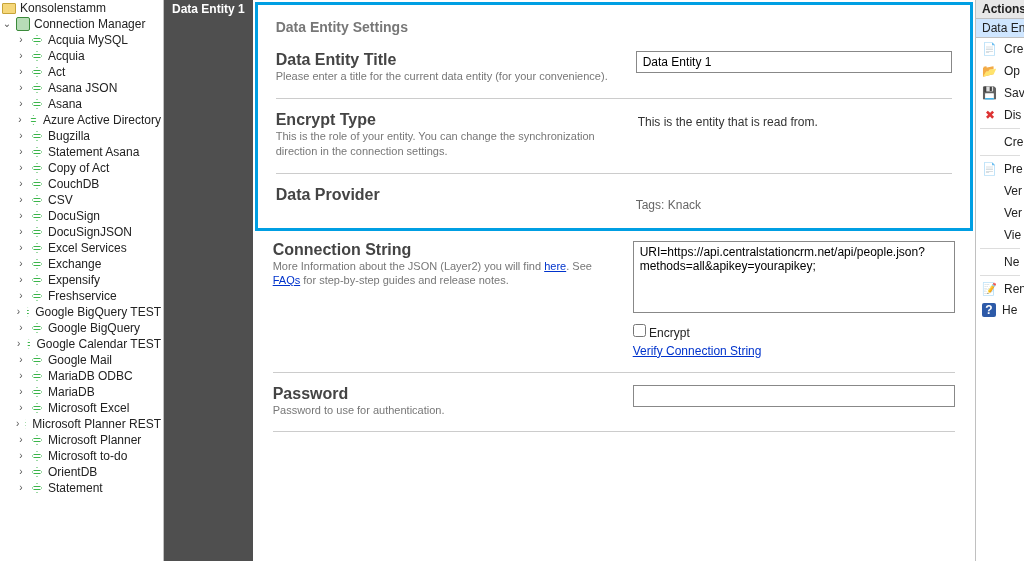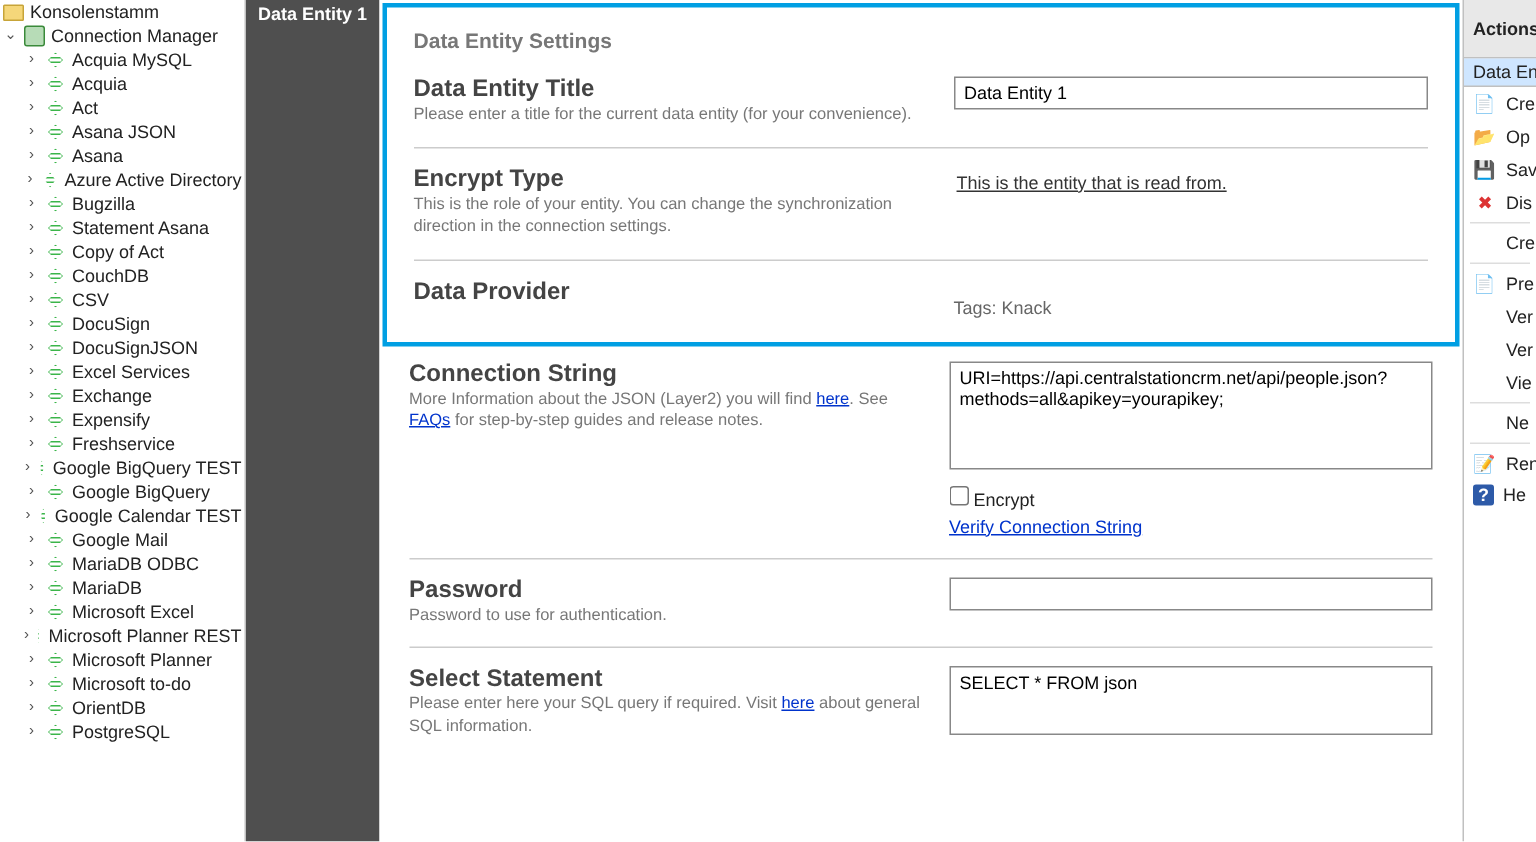--- a/index.html
+++ b/index.html
@@ -82,21 +82,21 @@
   }
   textarea.field {
     width: 100%;
     border: 1px solid #888;
     padding: 3px 6px;
     font-size: 12px;
     font-family: inherit;
     height: 72px;
     resize: none;
   }
-  .static-text { color: #333; padding: 4px 2px; text-decoration: underline; }
+  .static-text { color: #333; padding: 4px 2px; }
   .tags-text { color: #666; margin-top: 12px; font-size: 12px; }
   .link { color: #0033cc; text-decoration: underline; cursor: pointer; }
   .checkbox-row { margin: 8px 0 4px 0; }
   .plain-block {
     padding: 2px 20px 10px 20px;
   }
 
   
   .tree-root-row {
     display: flex; align-items: center; gap: 4px; padding: 1px 2px;
@@ -141,21 +141,21 @@
   
   .actions-pane {
     width: 49px;
     border-left: 1px solid #c0c0c0;
     background: #fff;
     overflow: hidden;
   }
   .actions-header {
     background: #e8e8e8;
     font-weight: bold;
-    padding: 12px 6px;
+    padding: 2px 6px;
     border-bottom: 1px solid #c0c0c0;
   }
   .actions-tab {
     background: #cfe6ff;
     padding: 2px 6px;
     border-bottom: 1px solid #c0c0c0;
     white-space: nowrap;
     font-size: 12px;
   }
   .action-item {
@@ -333,21 +333,21 @@
         <span>Microsoft to-do</span>
       </div>
       <div class="tree-row">
         <span class="tree-expand">›</span>
         <span class="green-icon"></span>
         <span>OrientDB</span>
       </div>
       <div class="tree-row">
         <span class="tree-expand">›</span>
         <span class="green-icon"></span>
-        <span>PostgreSQL</span>
+        <span>Statement</span>
       </div>
     </div>
 </div>
 
 <div class="center-col">
   <div class="center-header">Data Entity 1</div>
   <div class="center-body-scroll">
 
     <div class="highlight-box">
       <div class="section-heading">Data Entity Settings</div>
@@ -406,31 +406,20 @@
       <div class="setting-row">
         <div class="setting-label-col">
           <div class="label-title">Password</div>
           <div class="label-desc">Password to use for authentication.</div>
         </div>
         <div class="setting-field-col">
           <input type="text" class="field" value="" style="">
         </div>
       </div>
 
-      <div class="setting-row noborder">
-        <div class="setting-label-col">
-          <div class="label-title">Select Statement</div>
-          <div class="label-desc">
-            <span>Please enter here your SQL query if required. Visit </span><span class="link">here</span><span> about general SQL information.</span>
-          </div>
-        </div>
-        <div class="setting-field-col">
-          <textarea class="field" style="height: 46px;">SELECT * FROM json</textarea>
-        </div>
-      </div>
 
     </div>
   </div>
 </div>
 
 <div class="actions-pane">
   <div class="actions-header">Actions</div>
   <div class="actions-tab">Data En</div>
   <div id="actions-list">
       <div class="action-item">

